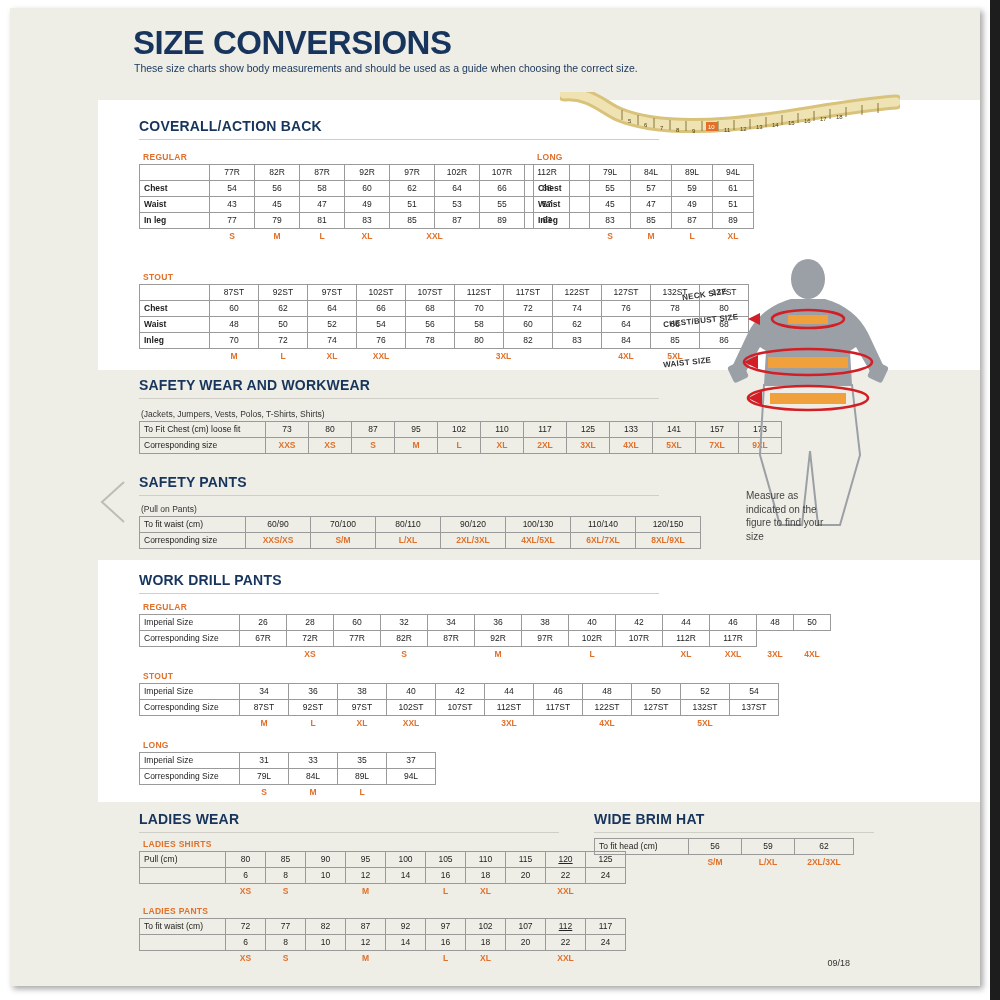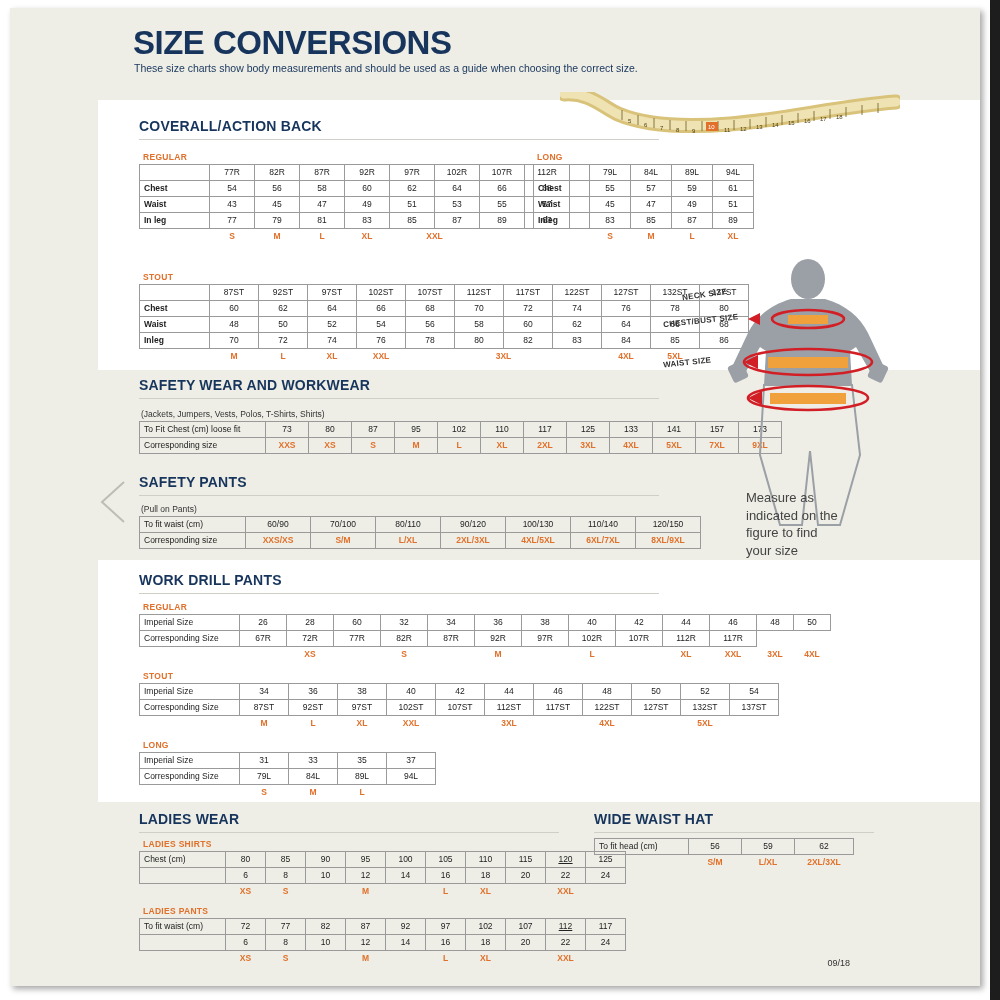--- a/index.html
+++ b/index.html
@@ -21,21 +21,21 @@
   table.grid{position:absolute;border-collapse:collapse;font-size:8.5px;color:#222;}
   table.grid td{border:1px solid #9a9a9a;padding:1px 3px;text-align:center;height:13px;line-height:13px;white-space:nowrap;}
   table.grid td.lbl{text-align:left;font-weight:bold;font-size:8.5px;padding-left:4px;}
   table.grid td.lblnb{text-align:left;font-size:8.5px;padding-left:4px;}
   table.grid td.noborder{border:none;}
   table.grid tr.sizerow td{border:none;color:#e1702a;font-weight:bold;font-size:8.5px;}
 
   .divider{position:absolute;background:#cfcfc7;height:1px;}
 
   .figure{position:absolute;left:690px;top:255px;width:260px;height:290px;}
-  .measure{position:absolute;font-size:13px;color:#444;line-height:1.35;}
+  .measure{position:absolute;font-size:10px;color:#444;line-height:1.35;}
   .labelfig{position:absolute;font-size:8px;font-weight:bold;color:#333;letter-spacing:.3px;}
 
   .tape{position:absolute;left:560px;top:92px;width:340px;height:70px;}
   .arrowleft{position:absolute;left:98px;top:480px;width:30px;height:44px;}
   .footer{position:absolute;right:150px;bottom:32px;font-size:9px;color:#333;}
   .darkedge{position:absolute;right:0;top:0;width:10px;height:1000px;background:#1d1d1d;}
 </style>
 </head>
 <body>
 
@@ -471,21 +471,21 @@
   </tbody>
     </table>
 
   <div class="sectionhead" style="left:139px;top:811px;">LADIES WEAR</div>
   <div class="divider" style="left:139px;top:832px;width:420px;"></div>
 
   <div class="subhead" style="left:143px;top:839px;">LADIES SHIRTS</div>
   <table class="grid" style="left:139px;top:851px;">
     <tbody>
         <tr>
-      <td class="lblnb" style="width:78px;">Chest (cm)</td>
+      <td class="lblnb" style="width:78px;">Pull (cm)</td>
       <td style="width:33px;">80</td>
       <td style="width:33px;">85</td>
       <td style="width:33px;">90</td>
       <td style="width:33px;">95</td>
       <td style="width:33px;">100</td>
       <td style="width:33px;">105</td>
       <td style="width:33px;">110</td>
       <td style="width:33px;">115</td>
       <td style="width:33px;text-decoration:underline;">120</td>
       <td style="width:33px;">125</td>
@@ -557,21 +557,21 @@
       <td></td>
       <td>L</td>
       <td>XL</td>
       <td></td>
       <td>XXL</td>
       <td></td>
     </tr>
   </tbody>
     </table>
 
-  <div class="sectionhead" style="left:594px;top:811px;">WIDE WAIST HAT</div>
+  <div class="sectionhead" style="left:594px;top:811px;">WIDE BRIM HAT</div>
   <div class="divider" style="left:594px;top:832px;width:280px;"></div>
   <table class="grid" style="left:594px;top:838px;">
     <tbody>
         <tr>
       <td class="lblnb" style="width:86px;">To fit head (cm)</td>
       <td style="width:46px;">56</td>
       <td style="width:46px;">59</td>
       <td style="width:52px;">62</td>
     </tr>
     <tr class="sizerow">

